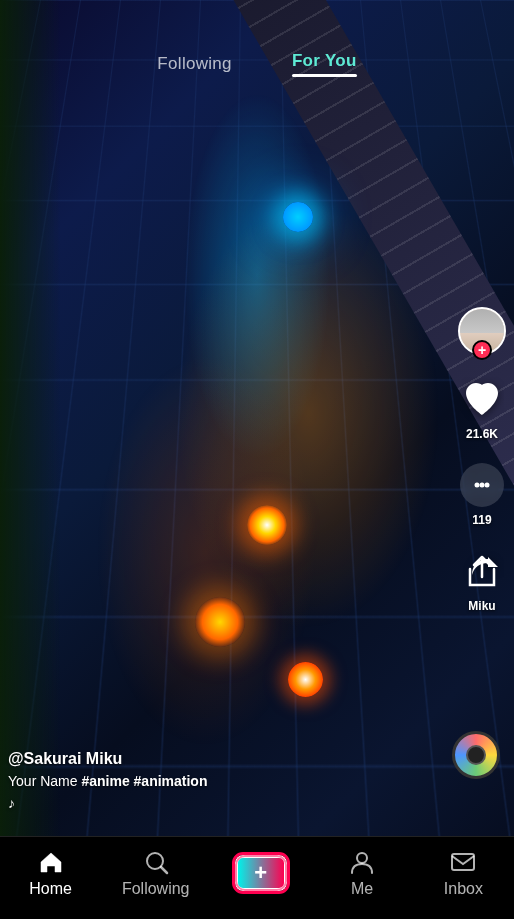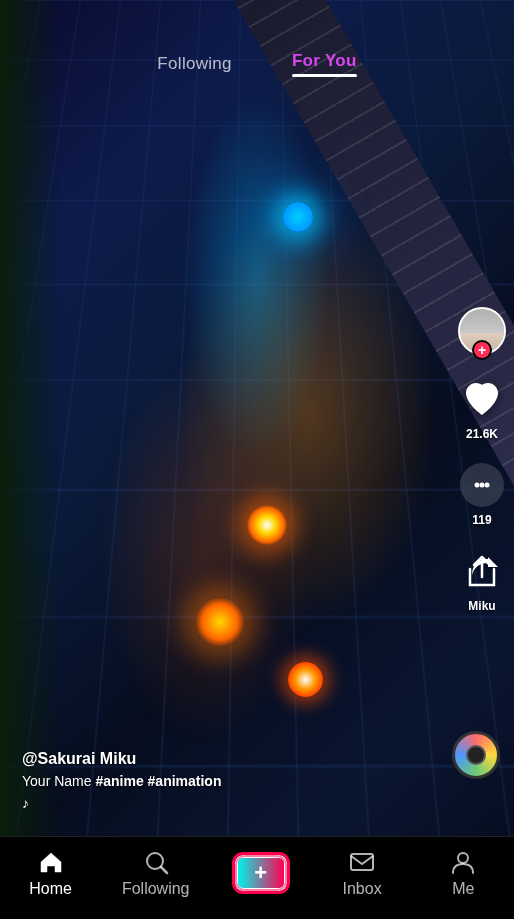--- a/index.html
+++ b/index.html
@@ -140,21 +140,21 @@
     .tab {
       color: rgba(255,255,255,0.7);
       font-size: 17px;
       font-weight: 400;
       cursor: pointer;
       letter-spacing: 0.3px;
       margin-top: 32px;
     }
 
     .tab.active {
-      color: #d946ef;
+      color: #5eead4;
       font-weight: 700;
     }
 
     .tab.active::after {
       content: '';
       display: block;
       height: 3px;
       background: white;
       border-radius: 2px;
       margin-top: 3px;
@@ -289,21 +289,21 @@
       height: 20px;
       border-radius: 50%;
       background: #222;
       border: 2px solid #555;
     }
 
     
     .user-info {
       position: absolute;
       bottom: 108px;
-      left: 22px;
+      left: 8px;
       right: 75px;
       z-index: 10;
     }
 
     .username {
       color: white;
       font-size: 16px;
       font-weight: 700;
       margin-bottom: 5px;
       text-shadow: 0 1px 3px rgba(0,0,0,0.8);
@@ -517,30 +517,30 @@
 
   <div class="nav-item">
     <div class="plus-btn">
       <span class="plus-sign">+</span>
     </div>
   </div>
 
   <div class="nav-item">
     <div class="nav-icon">
       <svg width="26" height="26" viewBox="0 0 26 26">
+        <circle cx="13" cy="9" r="5" stroke="rgba(255,255,255,0.7)" stroke-width="2" fill="none"></circle>
+        <path d="M3 24 C3 18 7 15 13 15 C19 15 23 18 23 24" stroke="rgba(255,255,255,0.7)" stroke-width="2" fill="none" stroke-linecap="round"></path>
+      </svg>
+    </div>
+    <span class="nav-label">Me</span>
+  </div>
+
+  <div class="nav-item">
+    <div class="nav-icon">
+      <svg width="26" height="26" viewBox="0 0 26 26">
         <rect x="2" y="5" width="22" height="16" rx="2" stroke="rgba(255,255,255,0.7)" stroke-width="2" fill="none"></rect>
         <polyline points="2,7 13,15 24,7" stroke="rgba(255,255,255,0.7)" stroke-width="2" fill="none"></polyline>
       </svg>
     </div>
     <span class="nav-label">Inbox</span>
   </div>
 
-  <div class="nav-item">
-    <div class="nav-icon">
-      <svg width="26" height="26" viewBox="0 0 26 26">
-        <circle cx="13" cy="9" r="5" stroke="rgba(255,255,255,0.7)" stroke-width="2" fill="none"></circle>
-        <path d="M3 24 C3 18 7 15 13 15 C19 15 23 18 23 24" stroke="rgba(255,255,255,0.7)" stroke-width="2" fill="none" stroke-linecap="round"></path>
-      </svg>
-    </div>
-    <span class="nav-label">Me</span>
-  </div>
-
 </nav>
 
 </body></html>

